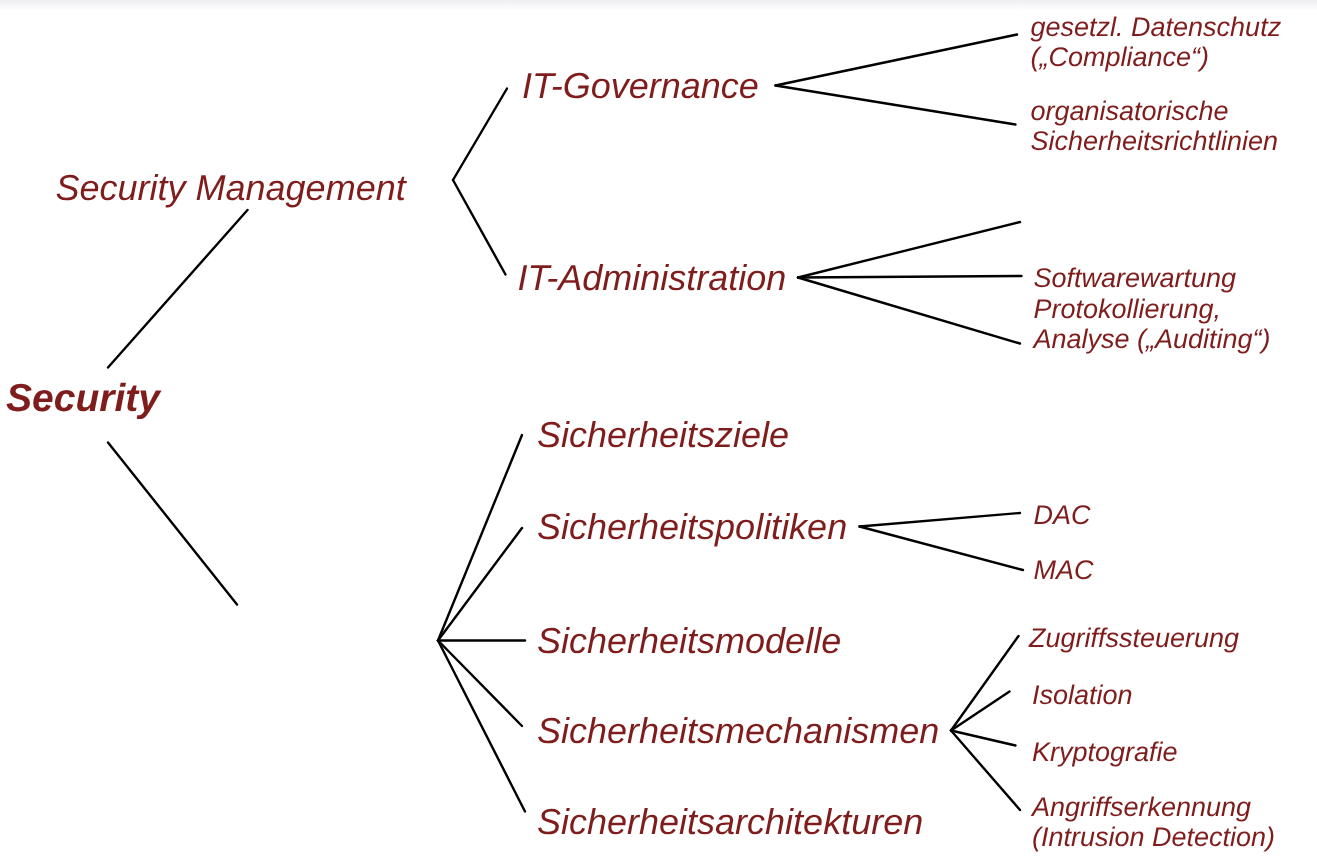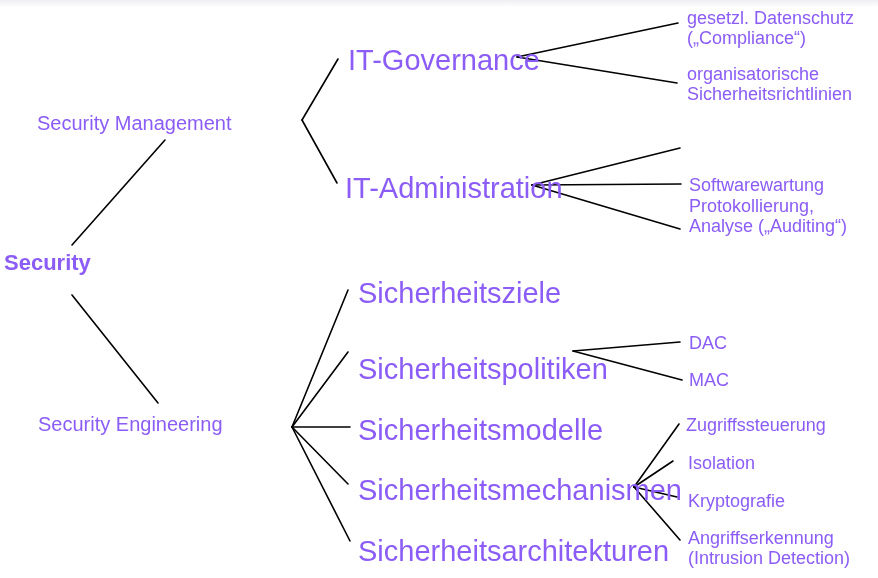--- a/index.html
+++ b/index.html
@@ -27,33 +27,34 @@
     left: 0; top: 0;
     width: 878px; height: 578px;
   }
   svg.lines line {
     stroke: #000000;
     stroke-width: 1.6;
     stroke-linecap: round;
   }
   .node {
     position: absolute;
-    color: #8b5cf6;
+    color: #7f1d1d;
     white-space: pre-line;
     line-height: 1.13;
+    font-style: italic;
   }
   .root-node {
-    font-size: 22px;
+    font-size: 26px;
     font-weight: bold;
   }
   .l1-node {
-    font-size: 20px;
+    font-size: 24px;
   }
   .l2-node {
-    font-size: 29px;
+    font-size: 24px;
   }
   .leaf-node {
     font-size: 18px;
     line-height: 20px;
   }
 </style>
 </head>
 <body>
 
 <div class="canvas">
@@ -86,27 +87,26 @@
 
     <line x1="634" y1="487" x2="679" y2="424"></line>
     <line x1="634" y1="487" x2="673" y2="461"></line>
     <line x1="634" y1="487" x2="677" y2="497"></line>
     <line x1="634" y1="487" x2="680" y2="540"></line>
   </svg>
 
   <div class="node root-node" style="left:4px; top:251px;">Security</div>
 
   <div class="node l1-node" style="left:37px; top:112px;">Security Management</div>
-  <div class="node l1-node" style="left:38px; top:413px;">Security Engineering</div>
 
   <div class="node l2-node" style="left:348px; top:44px;">IT-Governance</div>
   <div class="node l2-node" style="left:358px; top:277px;">Sicherheitsziele</div>
 
   <div class="node l2-node" style="left:345px; top:172px;">IT-Administration</div>
-  <div class="node l2-node" style="left:358px; top:338px;margin-top:15px;">Sicherheitspolitiken</div>
+  <div class="node l2-node" style="left:358px; top:338px;">Sicherheitspolitiken</div>
   <div class="node l2-node" style="left:358px; top:414px;">Sicherheitsmodelle</div>
   <div class="node l2-node" style="left:358px; top:474px;">Sicherheitsmechanismen</div>
   <div class="node l2-node" style="left:358px; top:535px;">Sicherheitsarchitekturen</div>
 
   <div class="node leaf-node" style="left:687px; top:8px;">gesetzl. Datenschutz
 („Compliance“)</div>
   <div class="node leaf-node" style="left:687px; top:64px;">organisatorische
 Sicherheitsrichtlinien</div>
 
   <div class="node leaf-node" style="left:689px; top:175px;">Softwarewartung</div>

